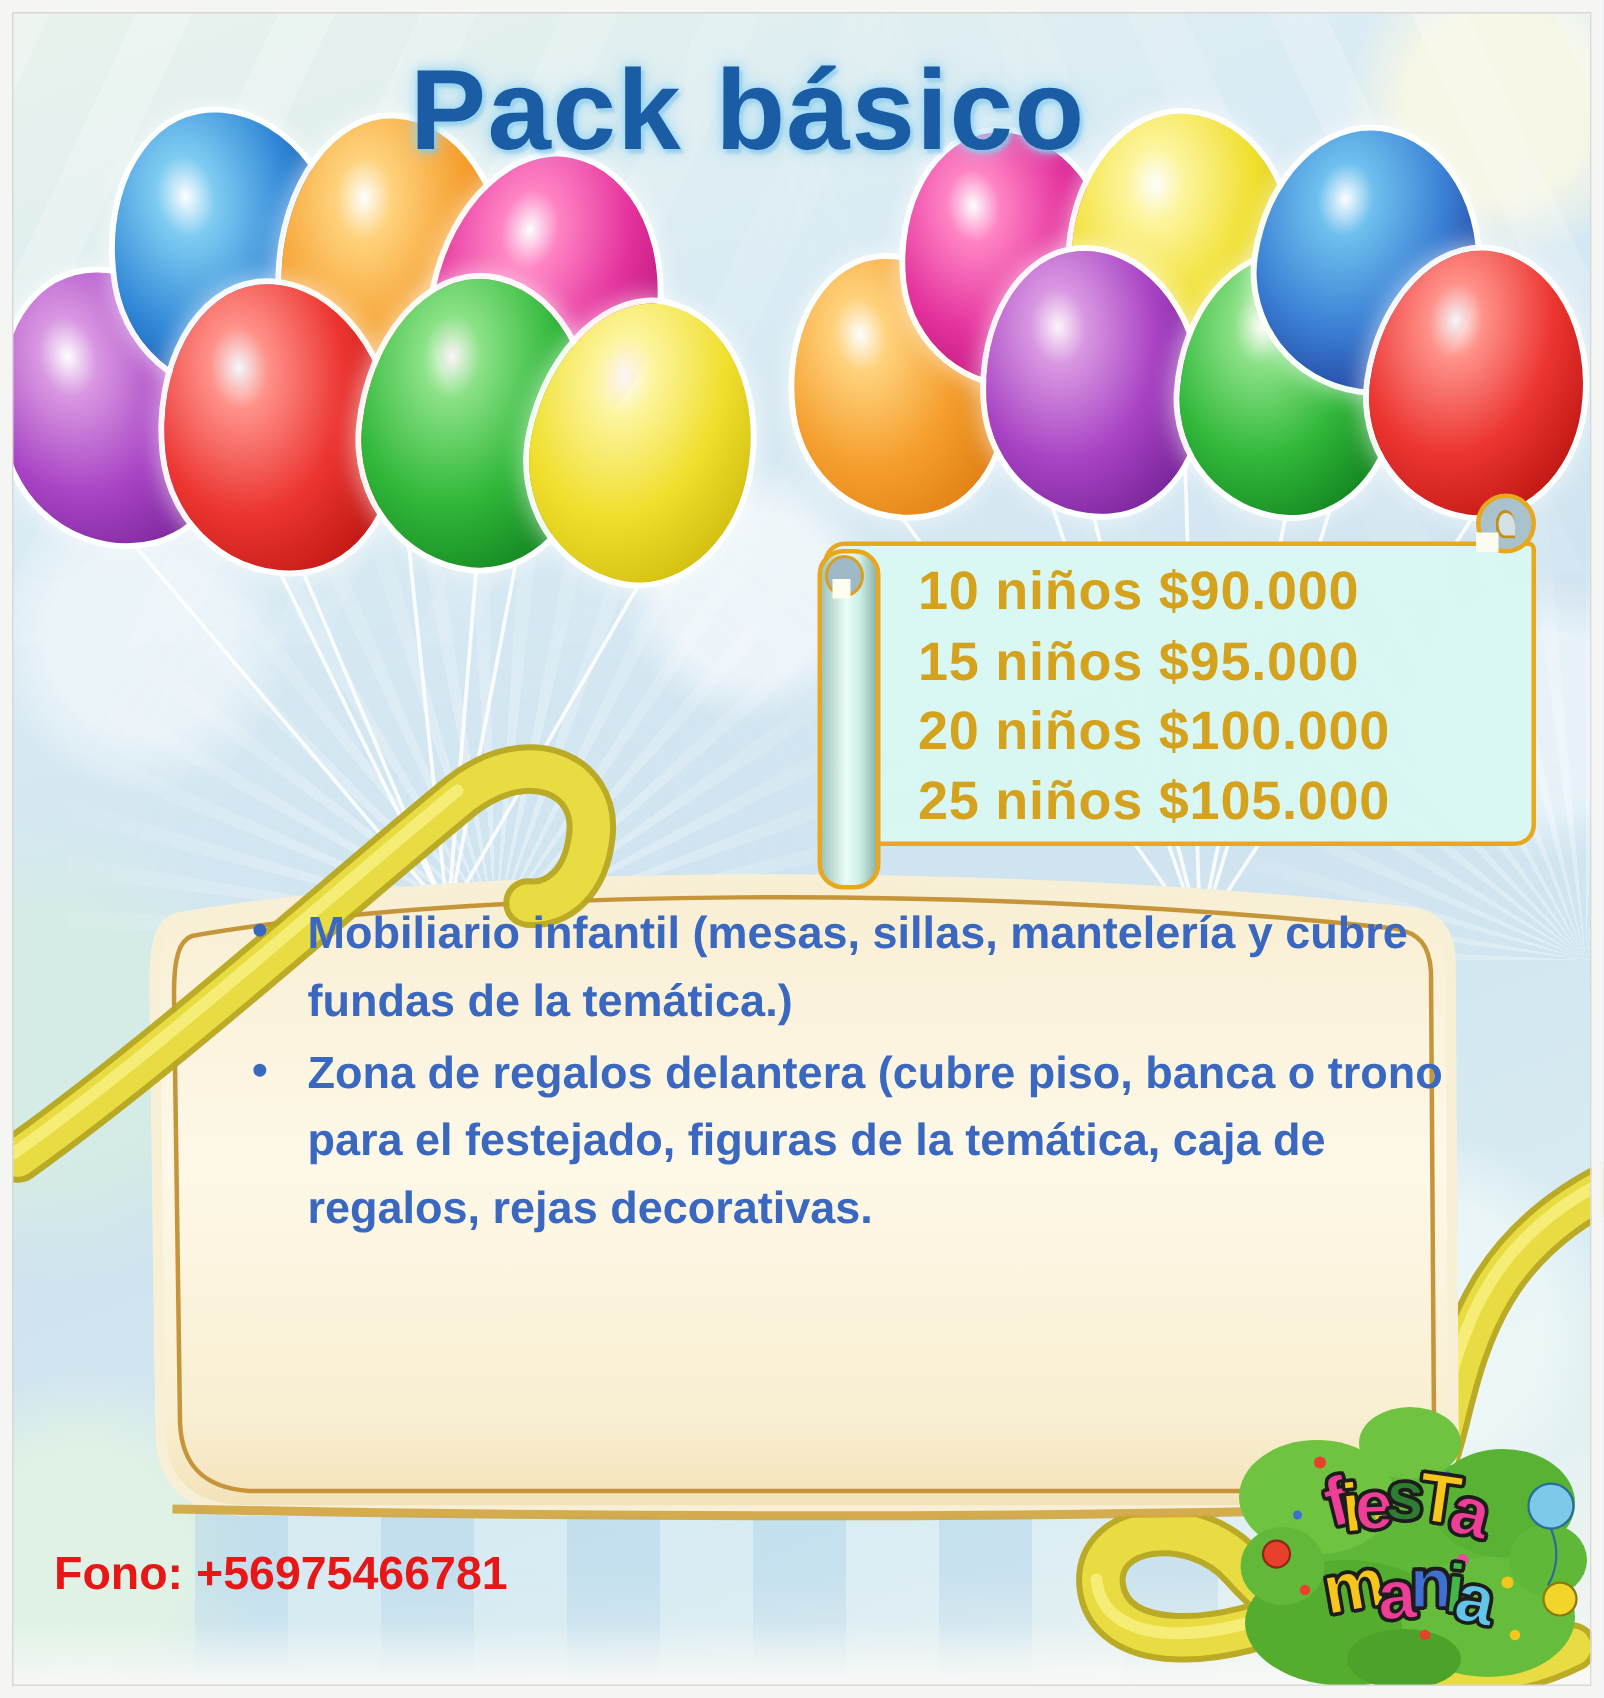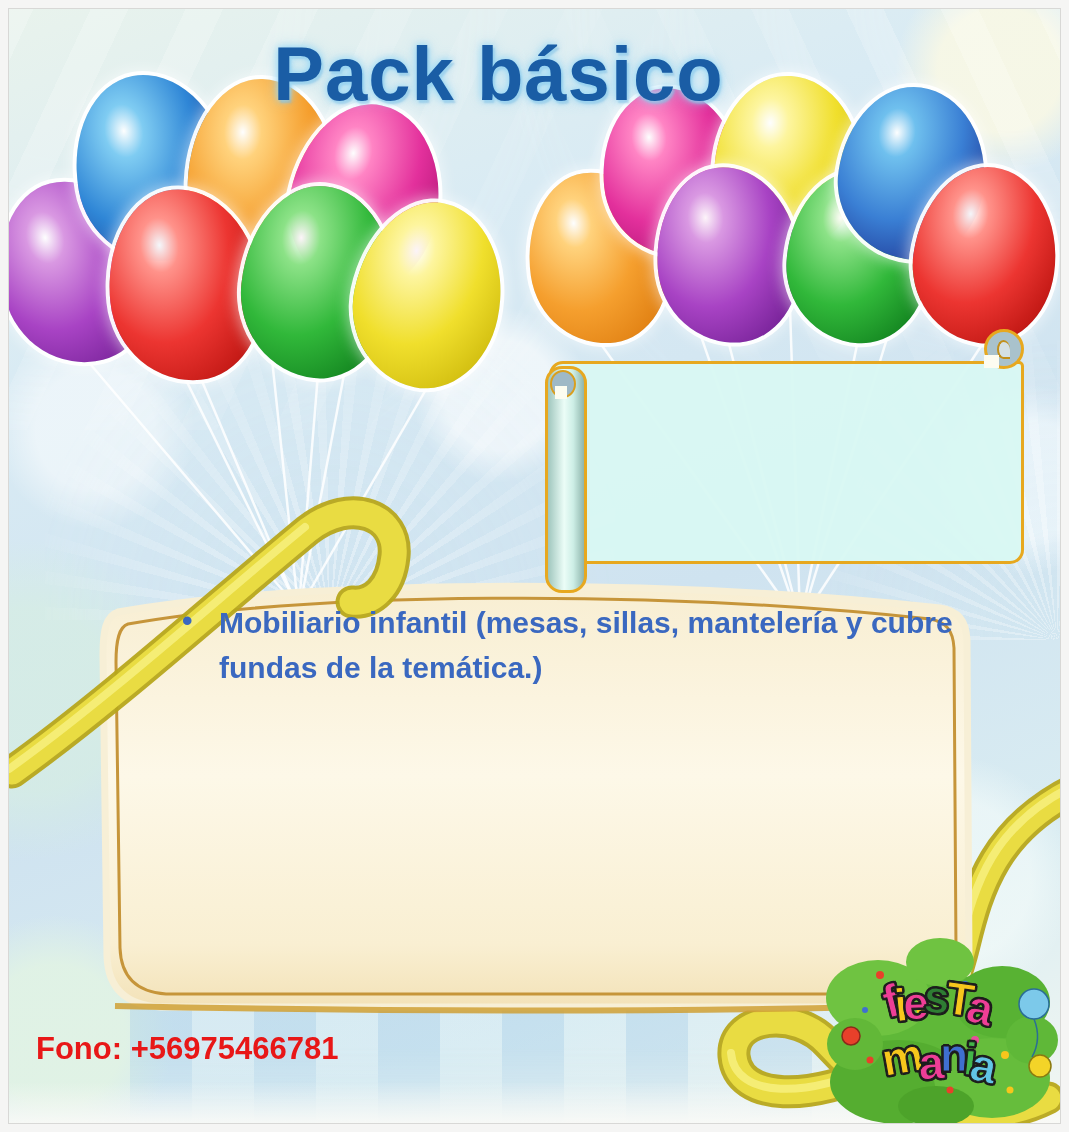--- a/index.html
+++ b/index.html
@@ -56,21 +56,21 @@
 
   
   .ribbon-right{position:absolute;left:0;top:0;z-index:3;}
   .parchment{position:absolute;left:0;top:0;z-index:4;}
   .ribbon-left{position:absolute;left:0;top:0;z-index:5;}
 
   
   .bullets{position:absolute;z-index:6;left:155px;top:600px;width:828px;margin:0;
     padding:0 0 0 50px;list-style:none;box-sizing:border-box;
     font-size:30px;line-height:45px;font-weight:700;color:#3a68c0;}
-  .bullets li{position:relative;margin:0 0 3px 14px;}
+  .bullets li{position:relative;margin:0 0 3px 0;}
   .bullets li::before{content:"\2022";position:absolute;left:-37px;top:-2px;color:#3a68c0;}
 
   
   .scroll-box{z-index:7;left:549px;top:361px;width:469px;height:197px;
     background:rgba(216,248,242,.96);border:3px solid #e7a81f;border-radius:14px 5px 14px 14px;}
   .scroll-roll{z-index:7;left:545px;top:366px;width:36px;height:221px;
     background:linear-gradient(90deg,#9fc6bd,#ebfdf7 45%,#cdeee6 70%,#8fb5ac);
     border:3px solid #e7a81f;border-radius:17px;}
   .scroll-roll::before{content:"";position:absolute;left:2px;top:1px;width:22px;height:24px;
     border-radius:50%;background:#9fb9c6;border:2px solid #d99f1f;}
@@ -177,25 +177,32 @@
   <svg class="ribbon-left" width="1069" height="1132">
     <g fill="none" stroke-linecap="round">
       <path d="M 12 772 C 110 702 225 598 308 530 C 352 496 398 516 394 556 C 391 588 372 604 352 602" stroke="#b7a71b" stroke-width="33" opacity=".95"></path>
       <path d="M 12 772 C 110 702 225 598 308 530 C 352 496 398 516 394 556 C 391 588 372 604 352 602" stroke="#e9dc42" stroke-width="25"></path>
       <path d="M 9 769 C 107 699 222 595 305 527" stroke="#f7f182" stroke-width="8" opacity=".8"></path>
     </g>
   </svg>
 
   <ul class="bullets">
       <li>Mobiliario infantil (mesas, sillas, mantelería y cubre fundas de la temática.)</li>
+      <li>Zona de regalos delantera (cubre piso, banca o trono para el festejado, figuras de la temática, caja de regalos, rejas decorativas.</li>
     </ul>
 
   <div class="abs scroll-box"></div>
   <div class="abs scroll-roll"></div>
   <div class="abs scroll-curl-top"></div>
+  <div class="price-lines">
+      <div>10 niños $90.000</div>
+      <div>15 niños $95.000</div>
+      <div>20 niños $100.000</div>
+      <div>25 niños $105.000</div>
+    </div>
 
   <div class="contact">
     <div>Fono: +56975466781</div>
   </div>
 
   <svg class="logo-svg" width="1069" height="1132">
     <g>
       <ellipse cx="938" cy="1032" rx="98" ry="58" fill="#5fb838"></ellipse>
       <ellipse cx="878" cy="998" rx="52" ry="38" fill="#6fc341"></ellipse>
       <ellipse cx="1002" cy="1002" rx="48" ry="36" fill="#58b233"></ellipse>

